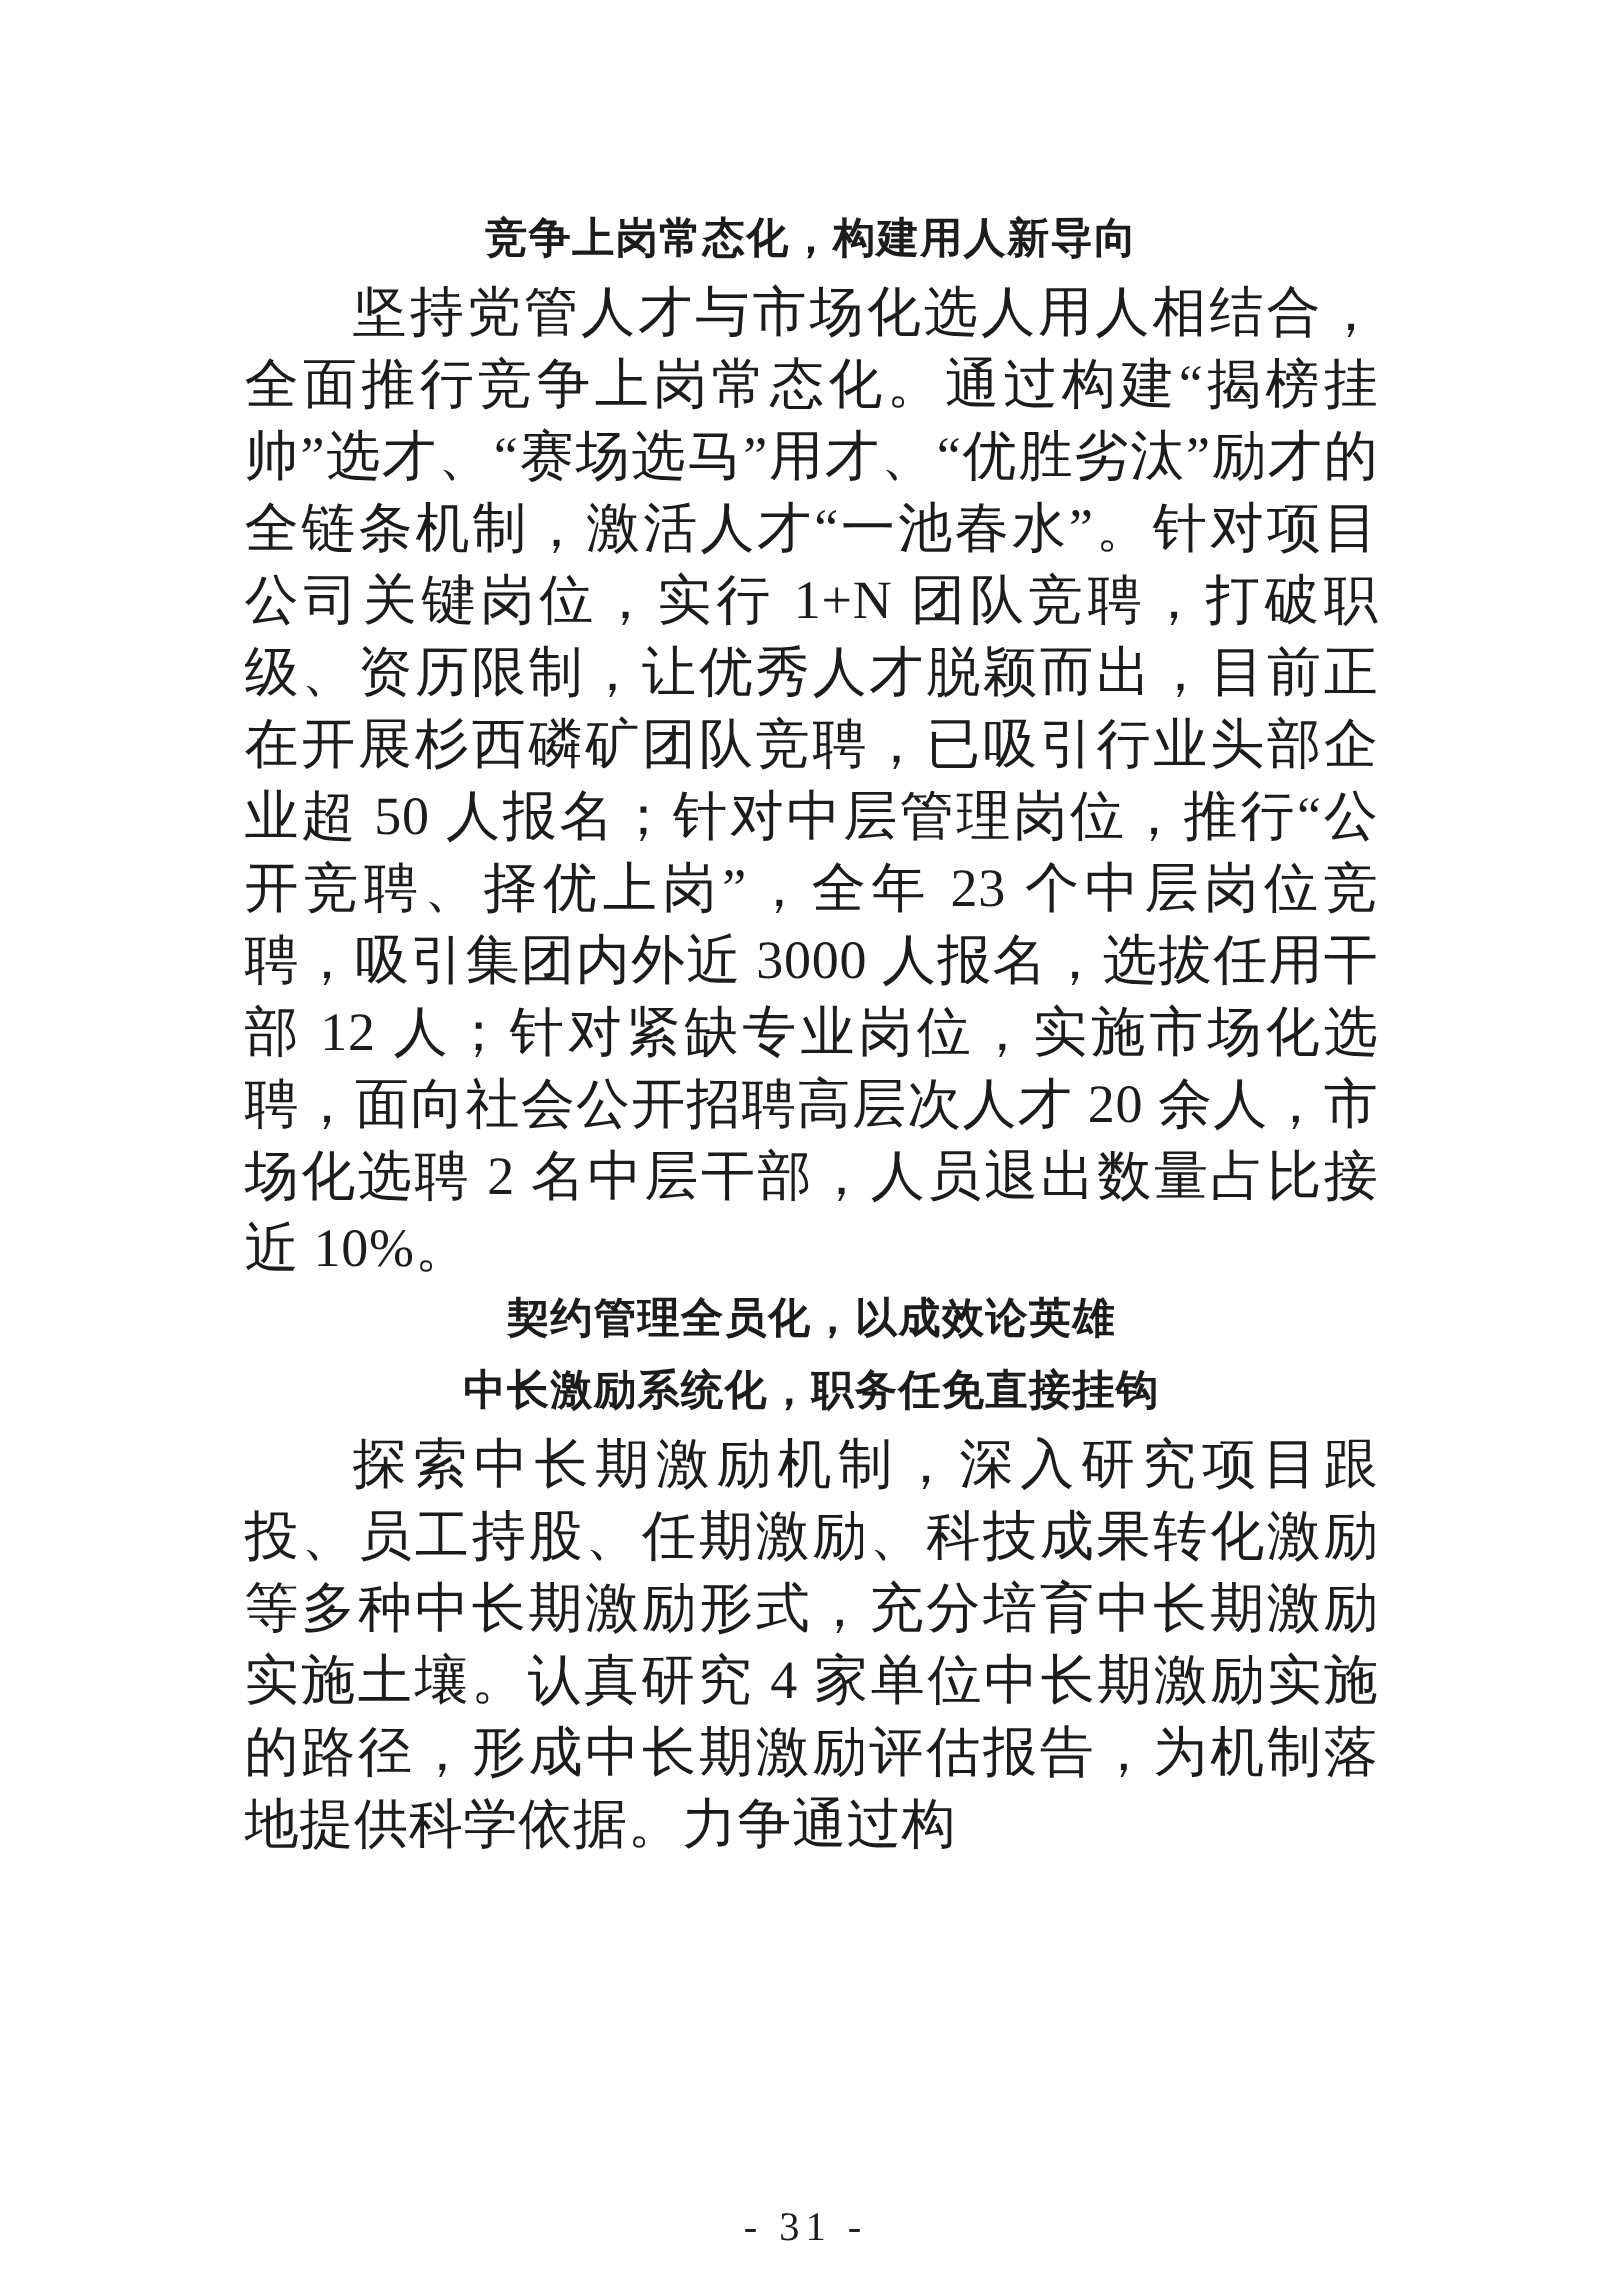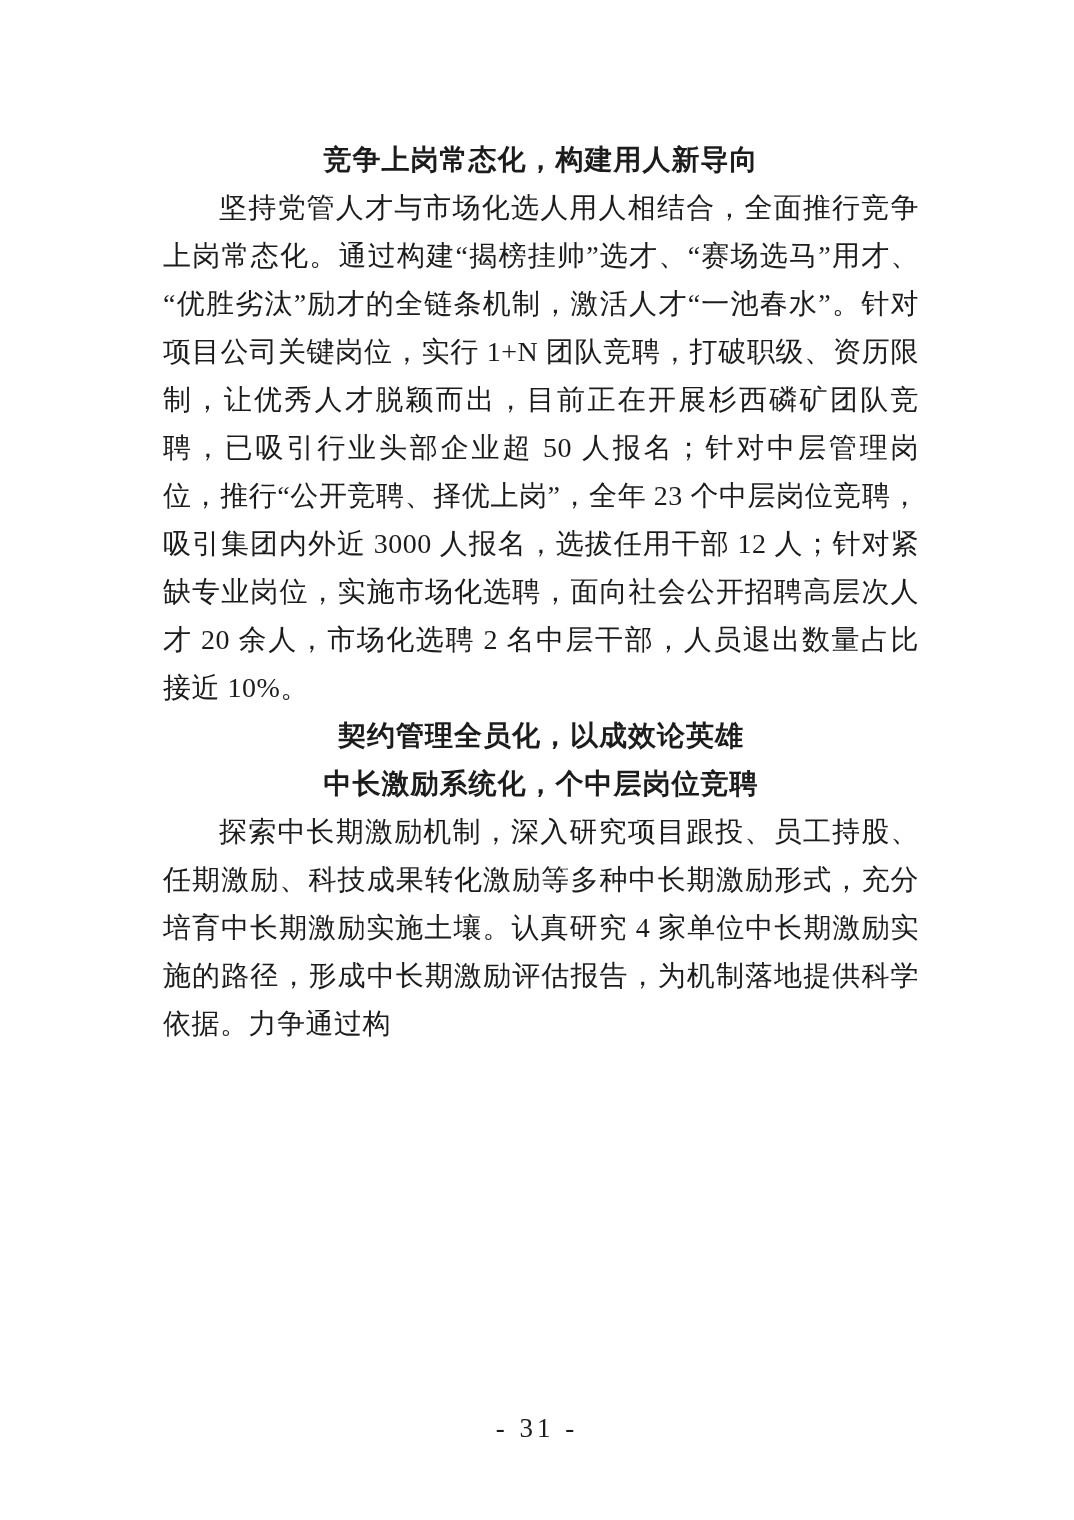--- a/index.html
+++ b/index.html
@@ -25,52 +25,52 @@
   .section-heading {
     font-size: 28px;
     line-height: 48px;
     font-weight: bold;
     text-align: center;
     letter-spacing: 1px;
     margin: 0;
     padding: 0;
   }
   .section-paragraph {
-    font-size: 28px;
+    font-size: 36px;
     line-height: 48px;
     margin: 0;
     padding: 0;
     text-align: justify;
     text-justify: inter-character;
     text-indent: 2em;
     letter-spacing: 0.5px;
     word-break: break-all;
   }
   .page-footer {
     position: absolute;
     left: 0;
-    top: 1408px;
+    top: 1464px;
     width: 1074px;
     text-align: center;
     font-size: 27px;
     line-height: 40px;
     letter-spacing: 4px;
     color: #1c1c1c;
   }
 </style>
 </head>
 <body>
 
 <div class="page">
   <div class="content">
 
     <h2 class="section-heading">竞争上岗常态化，构建用人新导向</h2>
     <p class="section-paragraph">坚持党管人才与市场化选人用人相结合，全面推行竞争上岗常态化。通过构建“揭榜挂帅”选才、“赛场选马”用才、“优胜劣汰”励才的全链条机制，激活人才“一池春水”。针对项目公司关键岗位，实行 1+N 团队竞聘，打破职级、资历限制，让优秀人才脱颖而出，目前正在开展杉西磷矿团队竞聘，已吸引行业头部企业超 50 人报名；针对中层管理岗位，推行“公开竞聘、择优上岗”，全年 23 个中层岗位竞聘，吸引集团内外近 3000 人报名，选拔任用干部 12 人；针对紧缺专业岗位，实施市场化选聘，面向社会公开招聘高层次人才 20 余人，市场化选聘 2 名中层干部，人员退出数量占比接近 10%。</p>
 
     <h2 class="section-heading">契约管理全员化，以成效论英雄</h2>
 
-    <h2 class="section-heading">中长激励系统化，个中层岗位竞聘</h2>
+    <h2 class="section-heading">中长激励系统化，职务任免直接挂钩</h2>
     <p class="section-paragraph">探索中长期激励机制，深入研究项目跟投、员工持股、任期激励、科技成果转化激励等多种中长期激励形式，充分培育中长期激励实施土壤。认真研究 4 家单位中长期激励实施的路径，形成中长期激励评估报告，为机制落地提供科学依据。力争通过构</p>
 
   </div>
 
   <div class="page-footer">- 31 -</div>
 </div>
 
 </body></html>

